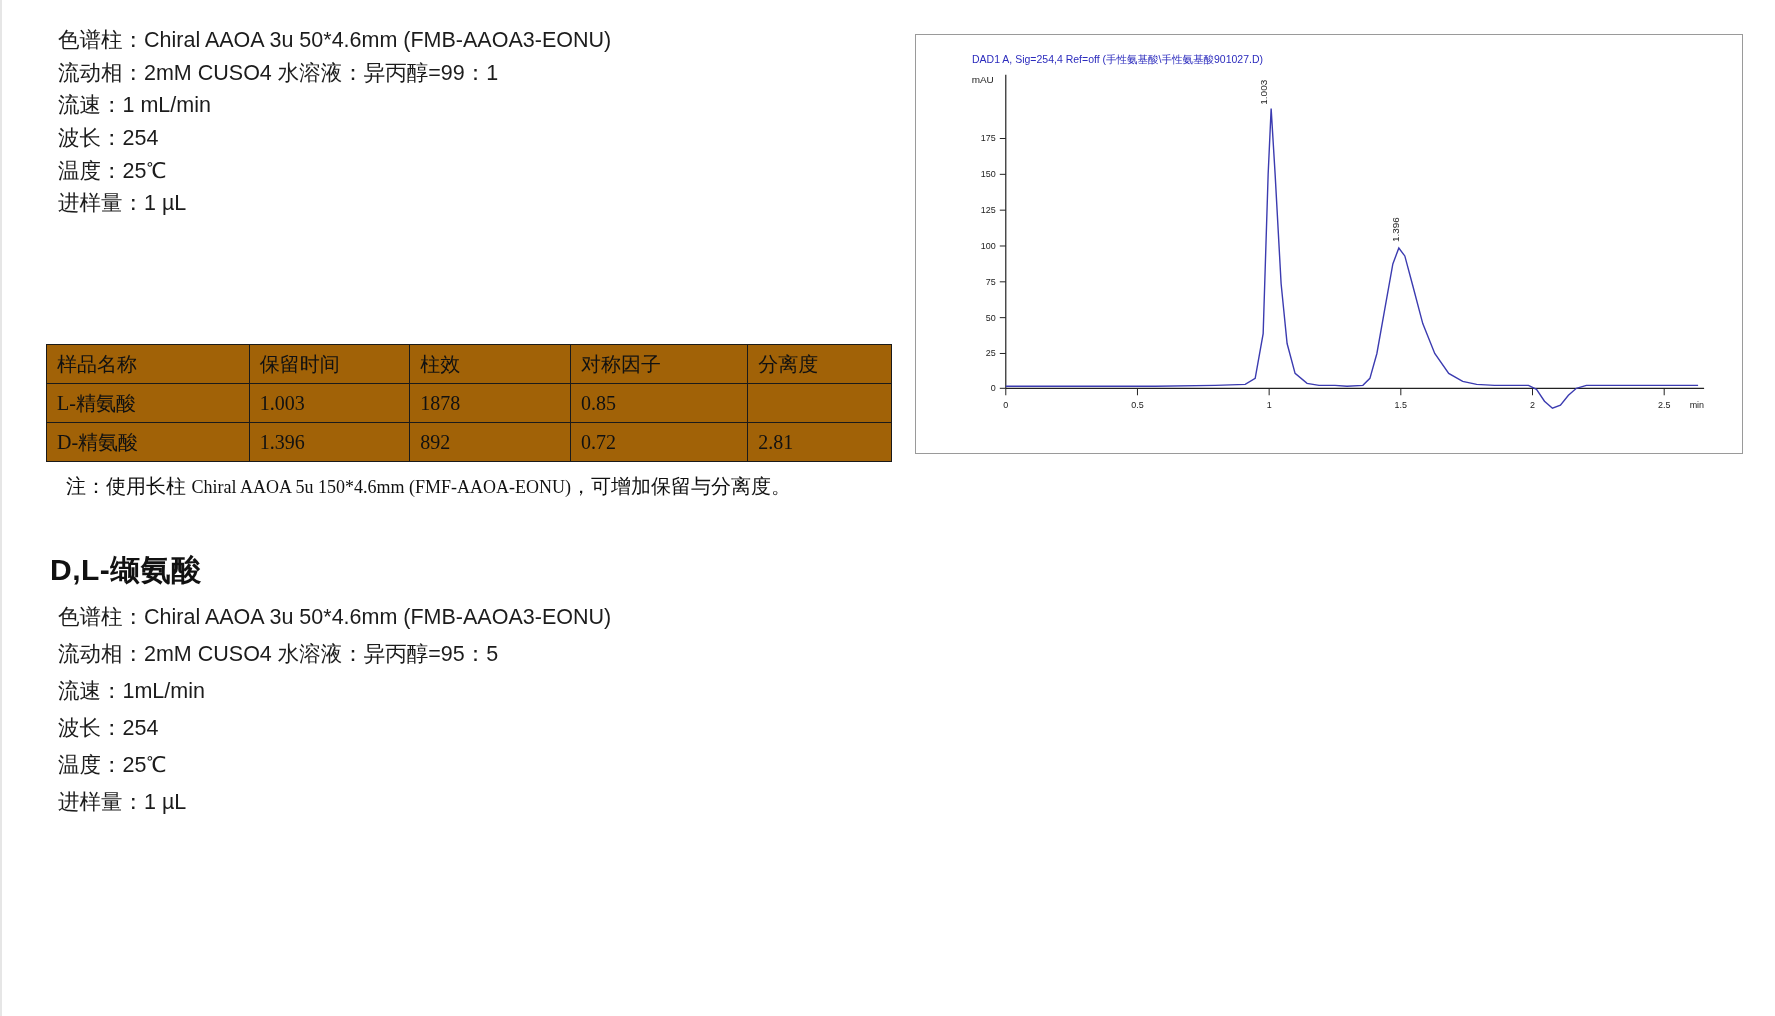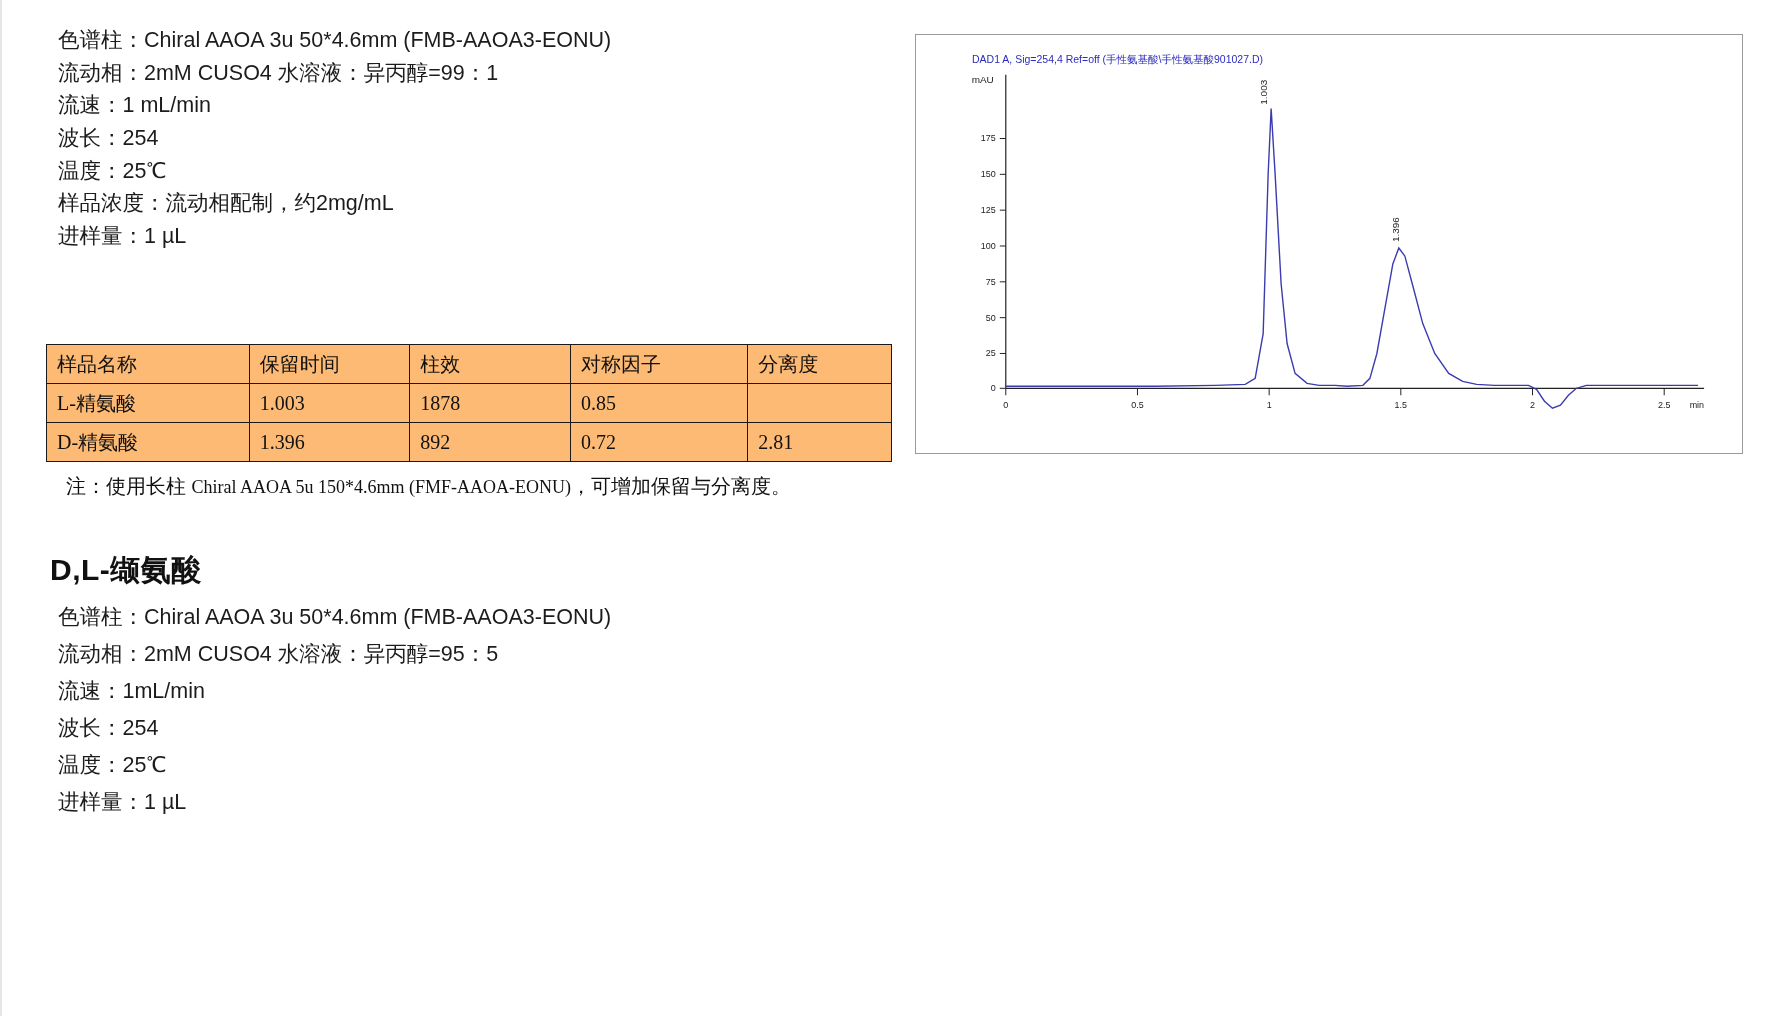--- a/index.html
+++ b/index.html
@@ -53,21 +53,21 @@
     white-space: nowrap;
   }
   #section-valine .param-list li {
     line-height: 1.72;
   }
 
   
   table.data-table {
     border-collapse: collapse;
     table-layout: fixed;
-    background: #fdba74;
+    background: #a16207;
     padding-left: 36px;
   }
   table.data-table td, table.data-table th {
     border: 1px solid #1a1a1a;
     font-weight: normal;
     text-align: left;
     font-family: "Liberation Serif", serif;
     color: #111;
   }
   #table-arginine {
@@ -131,21 +131,20 @@
 
   <div class="section" id="section-arginine">
 
     <div class="text-col" style="top:16px;">
       <ul class="param-list">
         <li>色谱柱：Chiral AAOA 3u 50*4.6mm (FMB-AAOA3-EONU)</li>
         <li>流动相：2mM CUSO4 水溶液：异丙醇=99：1</li>
         <li>流速：1 mL/min</li>
         <li>波长：254</li>
         <li>温度：25℃</li>
-        <li>样品浓度：流动相配制，约2mg/mL</li>
         <li>进样量：1 µL</li>
       </ul>
     </div>
 
     <table class="data-table" id="table-arginine">
       <colgroup>
         <col class="col-name">
           <col class="col-rt">
           <col class="col-eff">
           <col class="col-sym">

